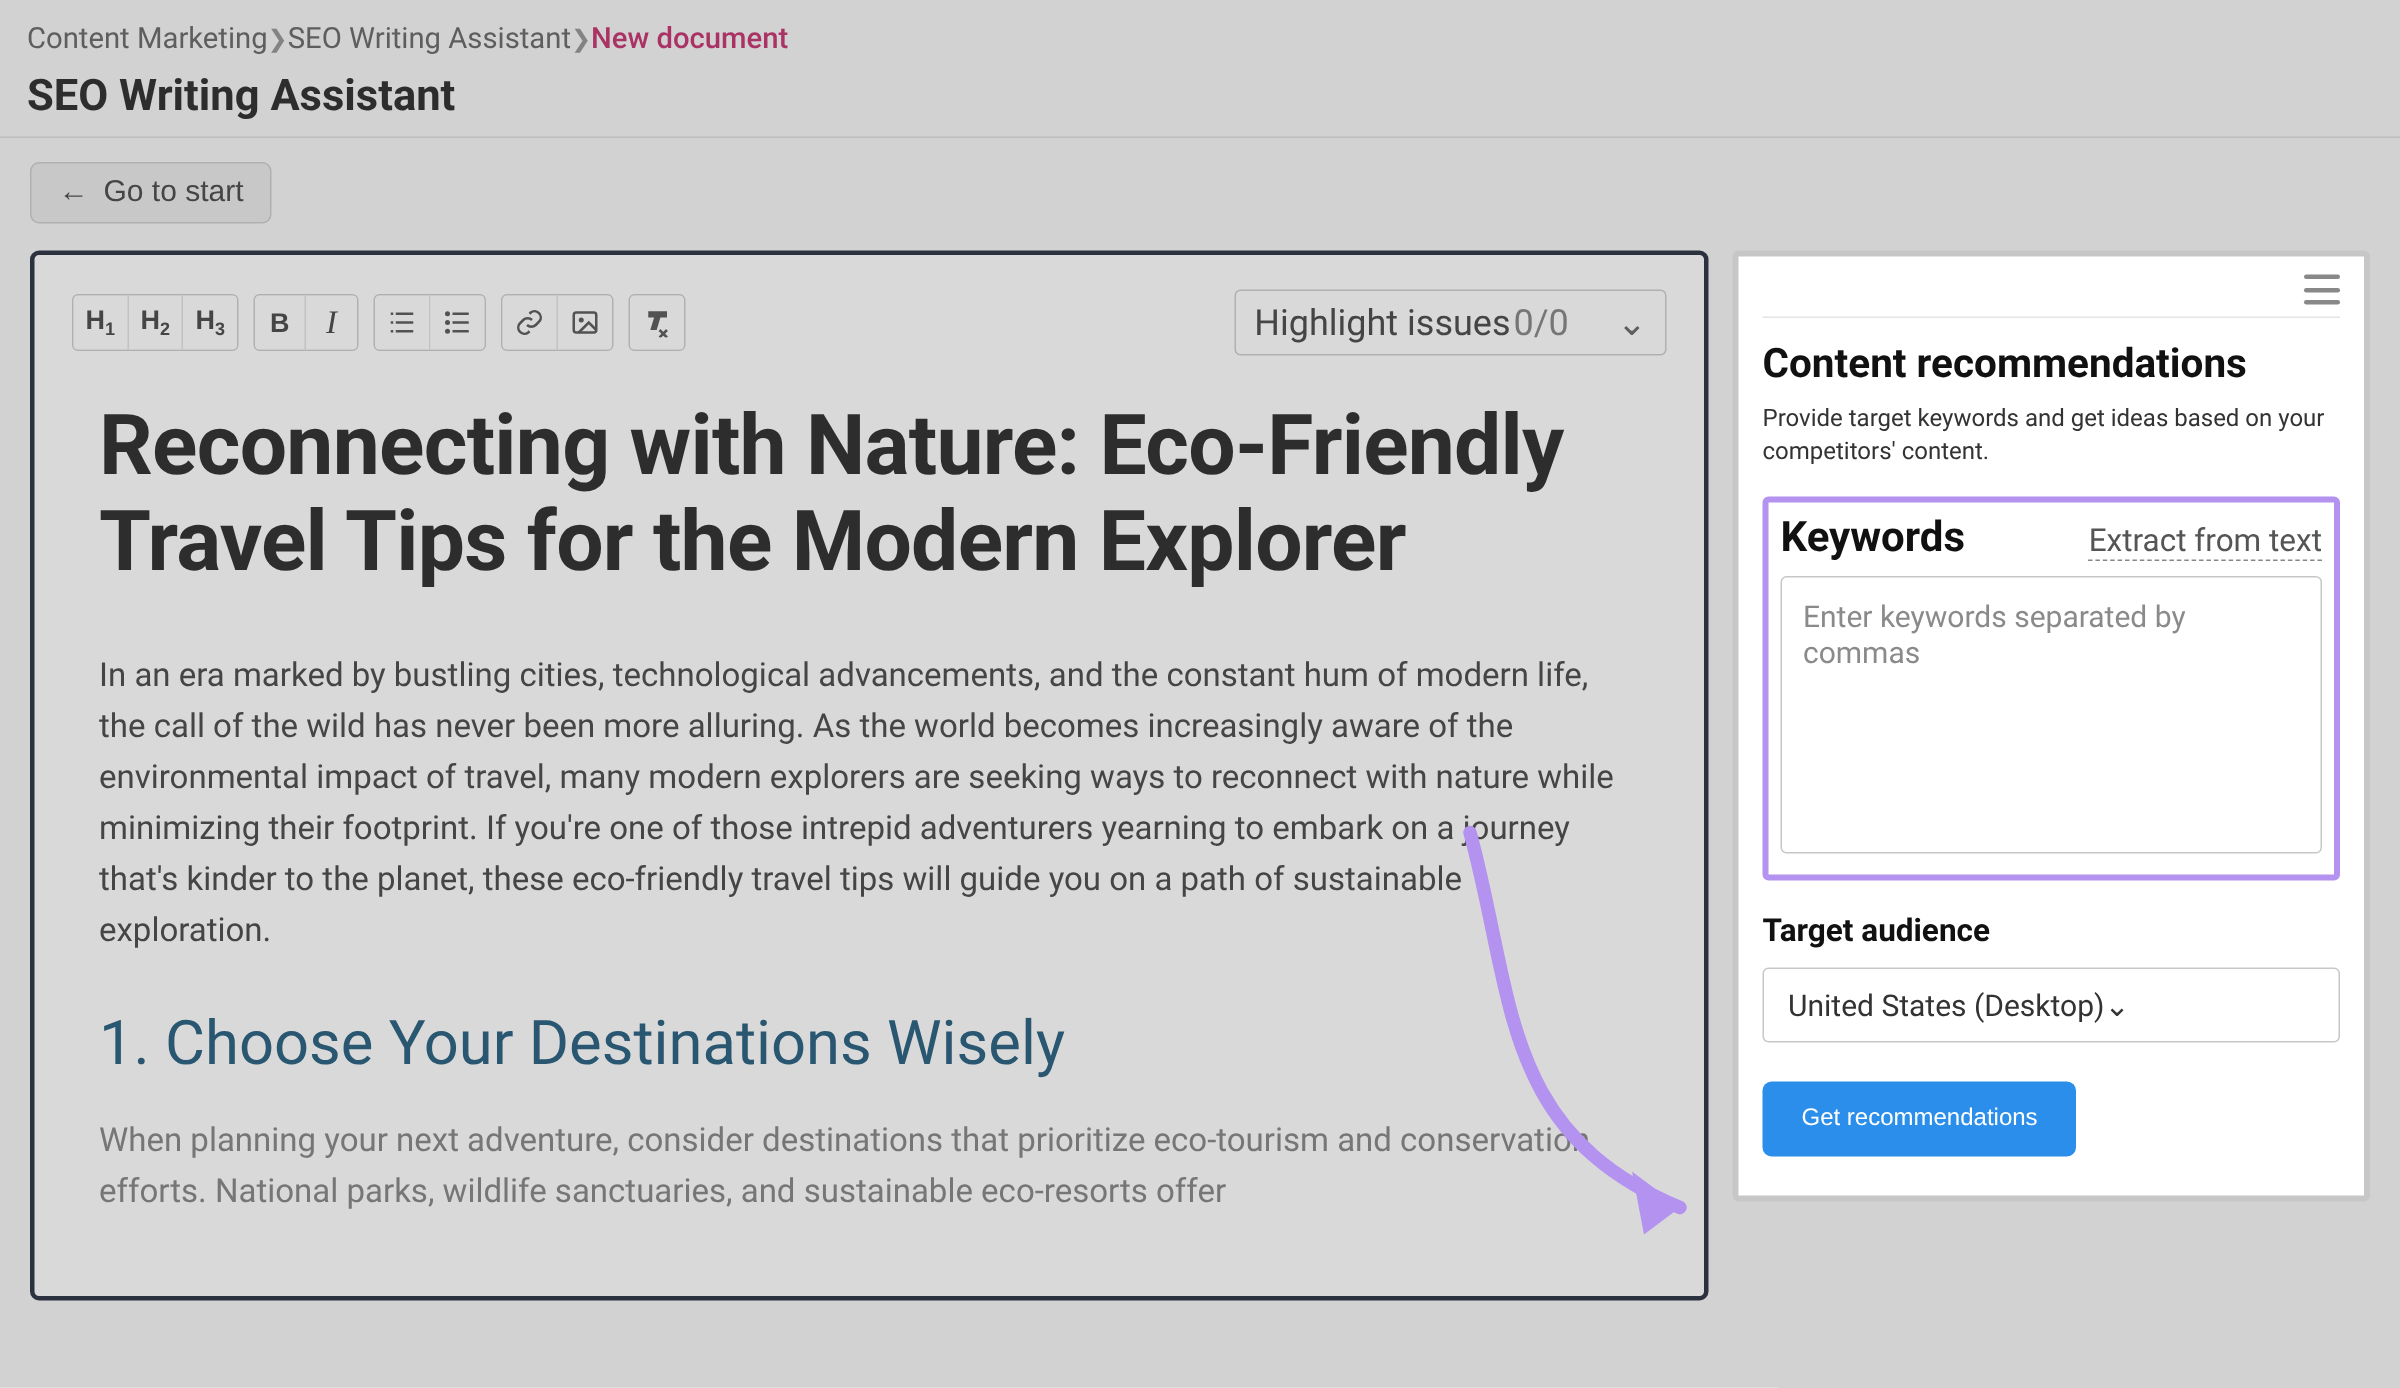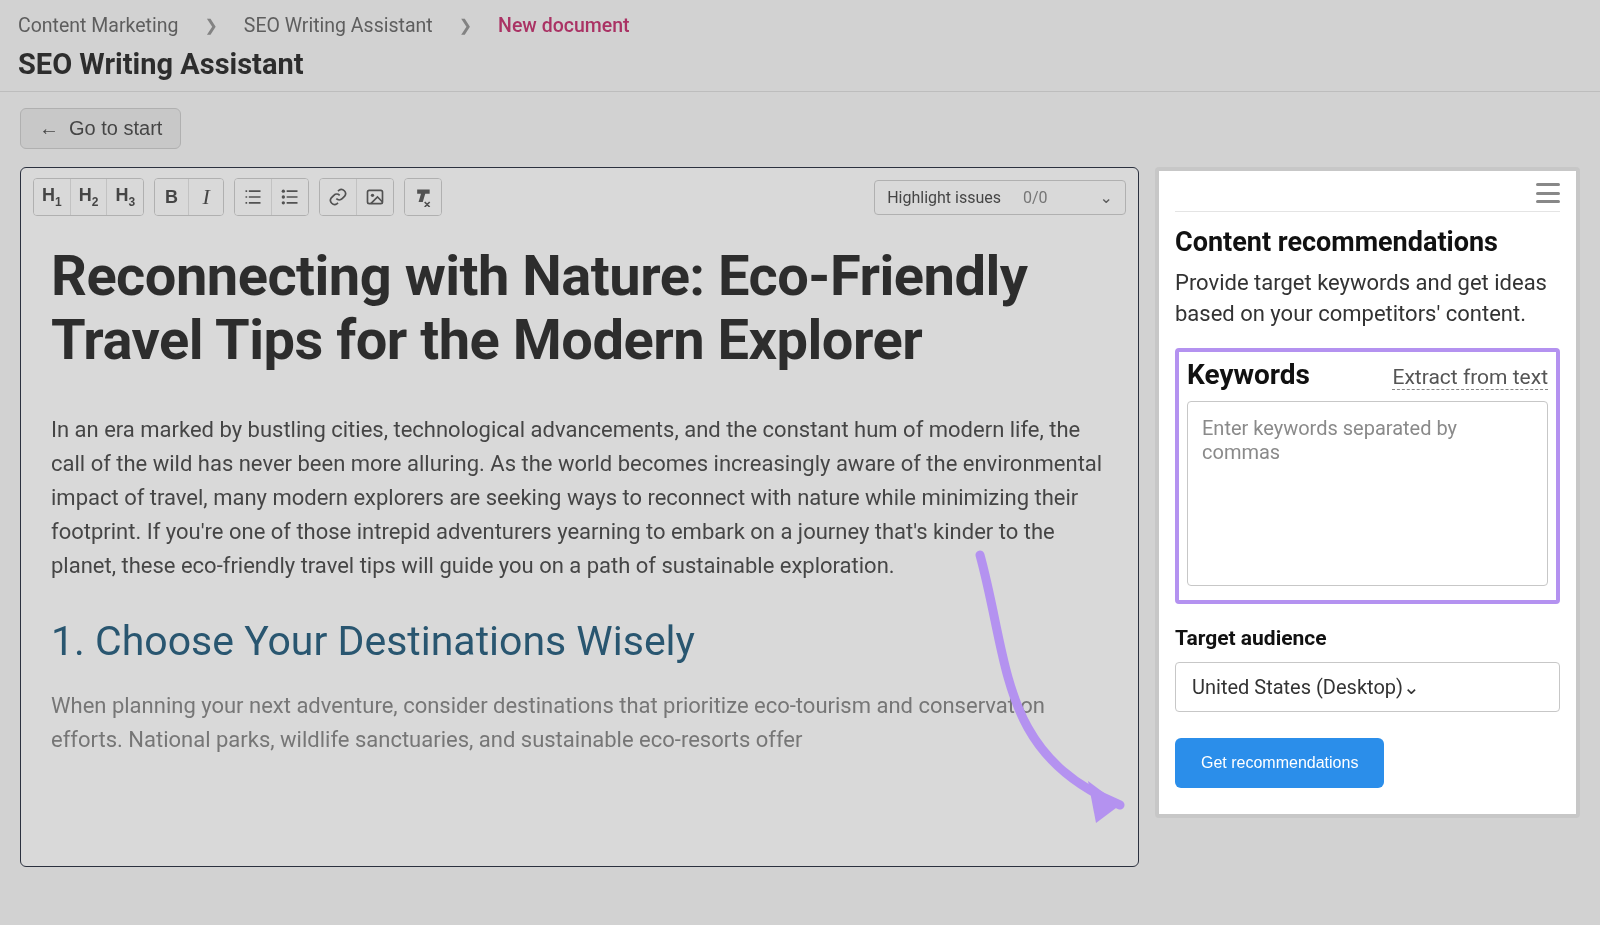--- a/index.html
+++ b/index.html
@@ -17,21 +17,21 @@
     background: rgba(120,120,120,0.28);
     pointer-events: none;
     z-index: 5;
   }
   .header-area {
     padding: 14px 18px 10px 18px;
   }
   .breadcrumb {
     display: flex;
     align-items: center;
-    gap: 26px;
+    gap: 0;
     font-size: 19.5px;
     color: #555;
     margin-bottom: 10px;
   }
   .breadcrumb .crumb { color: #555; cursor: pointer; }
   .breadcrumb .crumb.current { color: #be185d; font-weight: 500; }
   .chev { color: #888; font-size: 16px; }
   .page-title {
     font-size: 29px;
     font-weight: 700;
@@ -59,23 +59,23 @@
   }
   .workspace {
     display: flex;
     gap: 16px;
     padding: 18px 20px 0 20px;
     align-items: flex-start;
   }
   .editor {
     flex: 1;
     background: #fff;
-    border: 1px solid #0f172a;
+    border: 3px solid #0f172a;
     border-radius: 6px;
-    padding: 0;
+    padding: 13px;
     height: 700px;
     overflow: hidden;
     position: relative;
   }
   .editor-toolbar {
     display: flex;
     align-items: center;
     gap: 10px;
     padding: 10px 12px;
   }
@@ -99,25 +99,25 @@
     justify-content: center;
     min-width: 34px;
     height: 36px;
   }
   .tool-btn:last-child { border-right: none; }
   .tool-btn svg { width: 20px; height: 20px; }
   .highlight-issues {
     margin-left: auto;
     display: flex;
     align-items: center;
-    gap: 22px;
+    gap: 2px;
     border: 1px solid #c7c7c7;
     border-radius: 4px;
     padding: 7px 12px;
-    font-size: 16px;
+    font-size: 24px;
     color: #333;
     background: #fff;
     cursor: pointer;
   }
   .highlight-issues .count { color: #777; }
   .doc-body {
     padding: 18px 30px 30px 30px;
   }
   .doc-title {
     font-size: 56px;
@@ -161,21 +161,21 @@
     cursor: pointer;
   }
   .hamburger span { height: 3px; background: #888; border-radius: 2px; }
   .side-heading {
     font-size: 27px;
     font-weight: 700;
     color: #111;
     margin-bottom: 10px;
   }
   .side-desc {
-    font-size: 22px;
+    font-size: 16px;
     color: #333;
     line-height: 1.4;
     margin-bottom: 18px;
   }
   .keywords-block {
     border: 4px solid #b492f0;
     border-radius: 4px;
     padding: 6px 8px 10px 8px;
     margin-bottom: 22px;
     position: relative;

